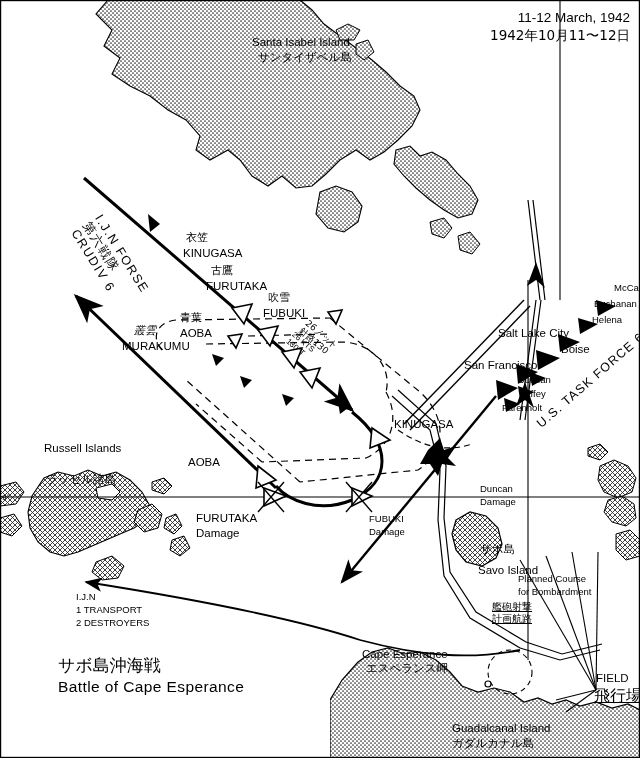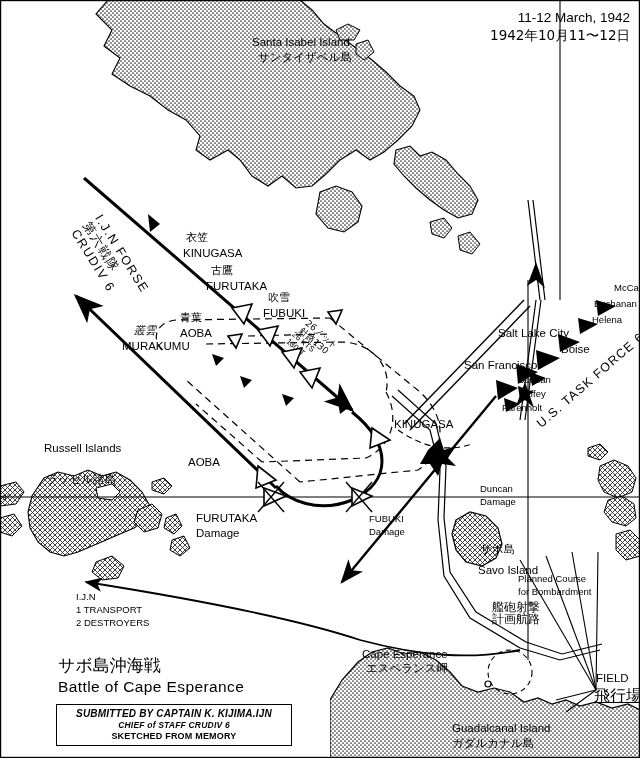--- a/index.html
+++ b/index.html
@@ -11,21 +11,21 @@
   .lbl{position:absolute;color:#000;white-space:nowrap;line-height:1.12;}
   .en{font-family:"Liberation Sans",sans-serif;}
   .jp{font-family:"DejaVu Sans",sans-serif;}
 
   .t-date{font-size:13.5px;text-align:right;}
   .t-place-en{font-size:11.5px;}
   .t-place-jp{font-size:11.5px;}
   .t-ship{font-size:11.5px;}
   .t-ship-jp{font-size:11px;}
   .t-small{font-size:9.5px;padding-left:36px;}
-  .t-tiny{font-size:12px;}
+  .t-tiny{font-size:10px;text-decoration:underline;}
 
   .title-jp{font-size:17px;}
   .title-en{font-size:15.5px;letter-spacing:.4px;}
 
   .credit-box{position:absolute;border:1.6px solid #000;padding:3px 6px 4px 6px;text-align:center;}
   .credit-l1{font-size:10px;font-weight:bold;font-style:italic;letter-spacing:.2px;}
   .credit-l2{font-size:8.5px;font-weight:bold;font-style:italic;letter-spacing:.2px;margin-top:1px;}
   .credit-l3{font-size:9px;font-weight:bold;letter-spacing:.2px;margin-top:1px;}
 
   .rot-ijn{transform:rotate(58deg);transform-origin:0 0;font-size:12.5px;letter-spacing:1.6px;font-weight:500;}
@@ -310,19 +310,14 @@
   <div class="lbl t-tiny jp" style="left:492px;top:601px;">艦砲射撃</div>
   <div class="lbl t-tiny jp" style="left:492px;top:613px;">計画航路</div>
 
   <div class="lbl t-small en" style="left:40px;top:592px;">I.J.N</div>
   <div class="lbl t-small en" style="left:40px;top:605px;">1 TRANSPORT</div>
   <div class="lbl t-small en" style="left:40px;top:618px;">2 DESTROYERS</div>
 
   <div class="lbl title-jp jp" style="left:58px;top:656px;">サボ島沖海戦</div>
   <div class="lbl title-en en" style="left:58px;top:678px;">Battle of Cape Esperance</div>
 
-  <div class="credit-box" style="left:56px;top:704px;width:222px;">
-    <div class="credit-l1 en">SUBMITTED BY CAPTAIN K. KIJIMA.IJN</div>
-    <div class="credit-l2 en">CHIEF of STAFF     CRUDIV 6</div>
-    <div class="credit-l3 en">SKETCHED  FROM  MEMORY</div>
-  </div>
 
 </div>
 
 </body></html>

